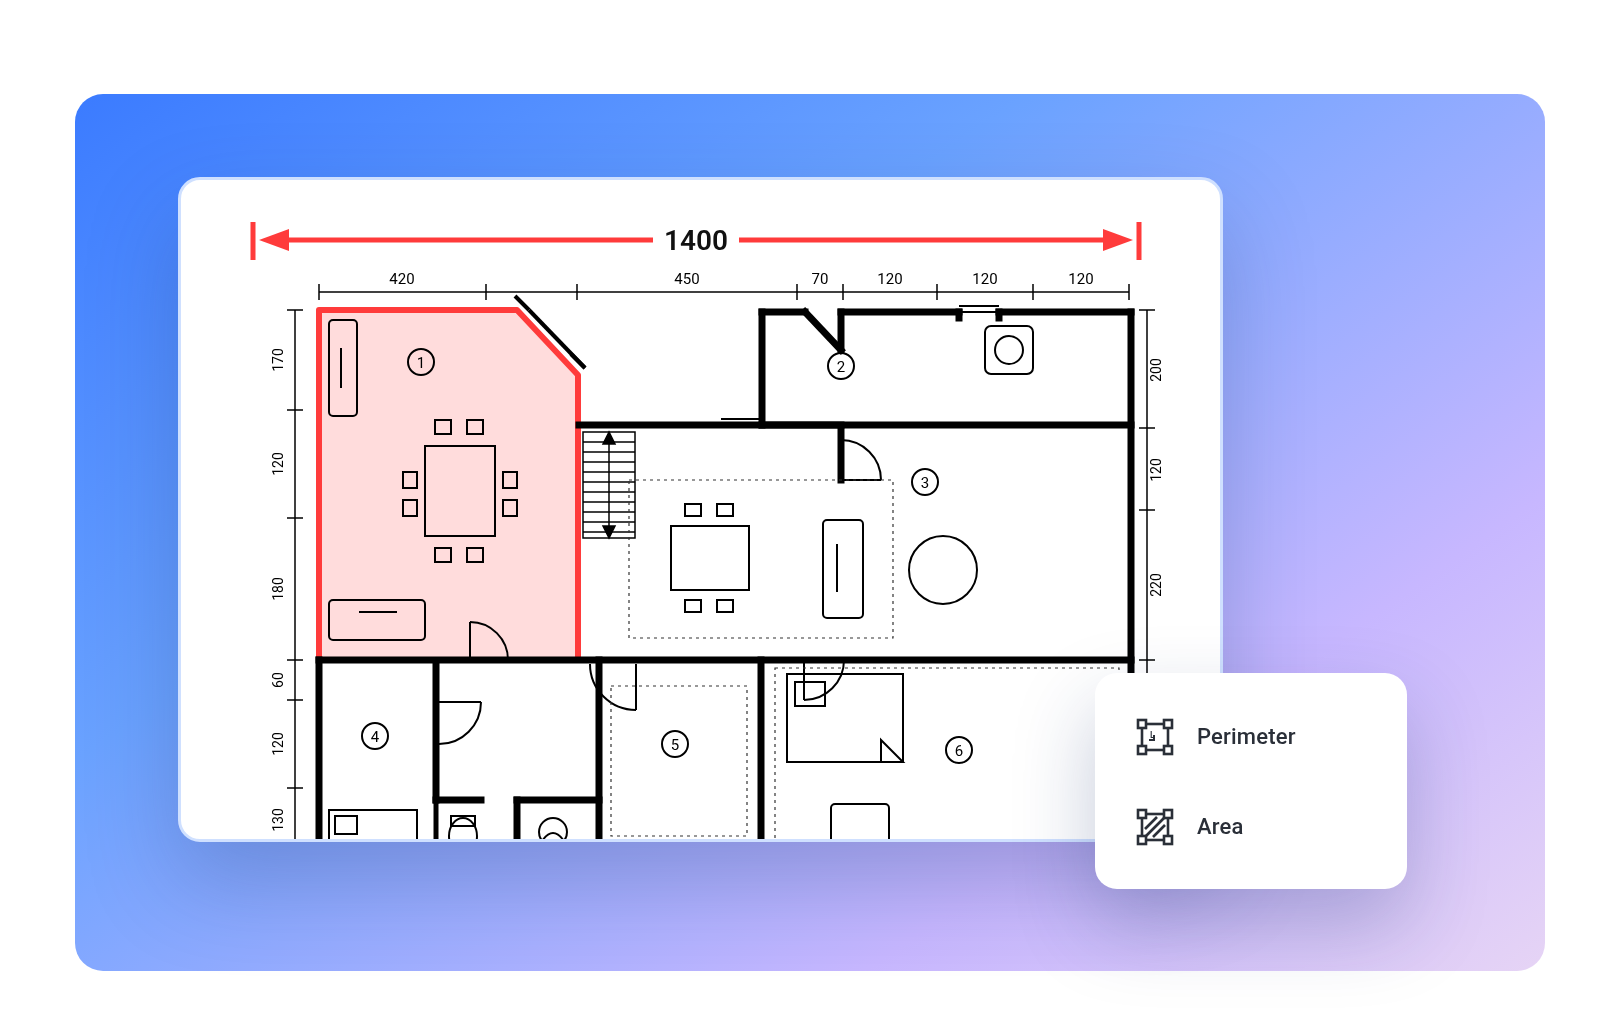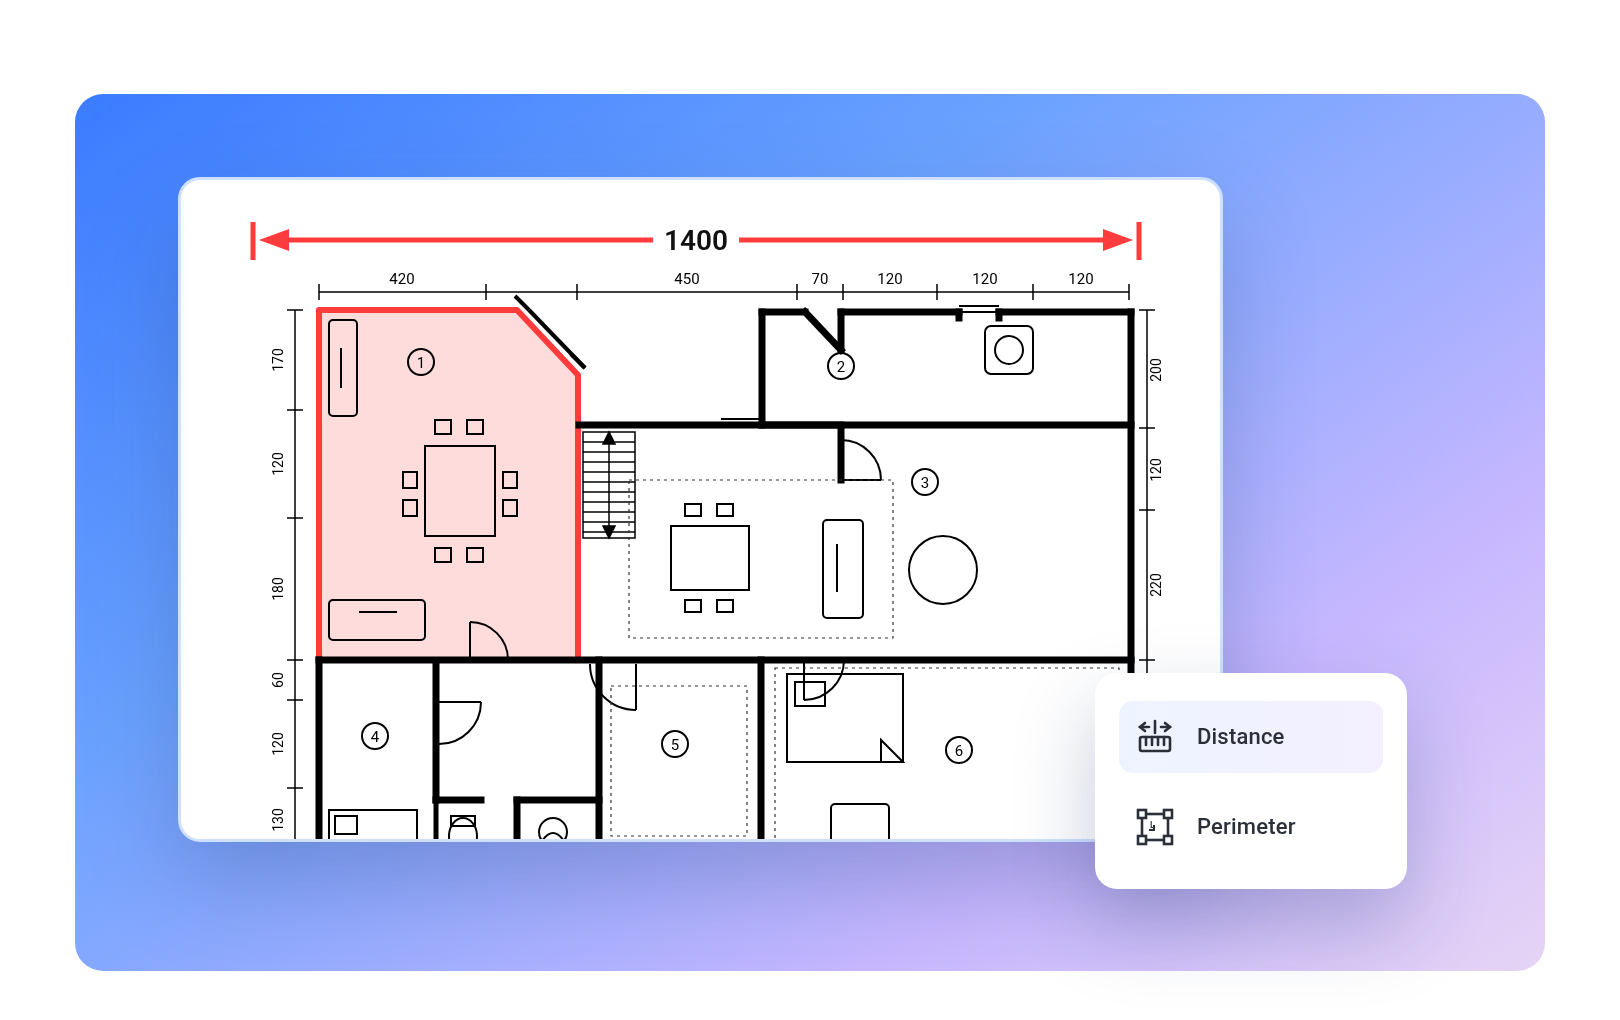--- a/index.html
+++ b/index.html
@@ -297,46 +297,44 @@
           <g>
               <circle cx="778" cy="570" r="13" fill="none" stroke="#000" stroke-width="2"></circle>
               <text x="778" y="576" font-size="15" text-anchor="middle">6</text>
             </g>
         </g>
       </svg>
     </div>
   </div>
 
   <div class="meas-menu">
-    <div class="meas-item active">
-      <span class="meas-icon">
-        <svg viewBox="0 0 40 40" width="40" height="40" fill="none" stroke="#2a2f38" stroke-width="2.6" stroke-linecap="round">
-          <line x1="5" y1="10" x2="14" y2="10"></line>
-            <polyline points="10,6 5,10 10,14"></polyline>
-          <line x1="26" y1="10" x2="35" y2="10"></line>
-            <polyline points="30,6 35,10 30,14"></polyline>
-          <line x1="20" y1="4" x2="20" y2="16"></line>
-          <rect x="5" y="20" width="30" height="14" rx="2"></rect>
-          <line x1="11" y1="20" x2="11" y2="28"></line>
-            <line x1="17" y1="20" x2="17" y2="28"></line>
-          <line x1="23" y1="20" x2="23" y2="28"></line>
-            <line x1="29" y1="20" x2="29" y2="28"></line>
-        </svg>
-      </span>
-      <span class="meas-label">Distance</span>
-    </div>
     <div class="meas-item">
       <span class="meas-icon">
         <svg viewBox="0 0 40 40" width="40" height="40" fill="none" stroke="#2a2f38" stroke-width="2.6">
           <rect x="7" y="7" width="26" height="26"></rect>
           <rect x="3" y="3" width="8" height="8" fill="#fff"></rect>
           <rect x="29" y="3" width="8" height="8" fill="#fff"></rect>
           <rect x="3" y="29" width="8" height="8" fill="#fff"></rect>
           <rect x="29" y="29" width="8" height="8" fill="#fff"></rect>
           <path d="M14 23 h5 v-5" stroke-width="2"></path>
           <text x="15" y="21" font-size="9" stroke="none" fill="#2a2f38">L</text>
         </svg>
       </span>
       <span class="meas-label">Perimeter</span>
     </div>
+    <div class="meas-item">
+      <span class="meas-icon">
+        <svg viewBox="0 0 40 40" width="40" height="40" fill="none" stroke="#2a2f38" stroke-width="2.6">
+          <rect x="7" y="7" width="26" height="26"></rect>
+          <rect x="3" y="3" width="8" height="8" fill="#fff"></rect>
+          <rect x="29" y="3" width="8" height="8" fill="#fff"></rect>
+          <rect x="3" y="29" width="8" height="8" fill="#fff"></rect>
+          <rect x="29" y="29" width="8" height="8" fill="#fff"></rect>
+          <line x1="10" y1="30" x2="30" y2="10"></line>
+          <line x1="10" y1="22" x2="22" y2="10"></line>
+          <line x1="18" y1="30" x2="30" y2="18"></line>
+        </svg>
+      </span>
+      <span class="meas-label">Area</span>
+    </div>
   </div>
 
 </div>
 
 </body></html>

